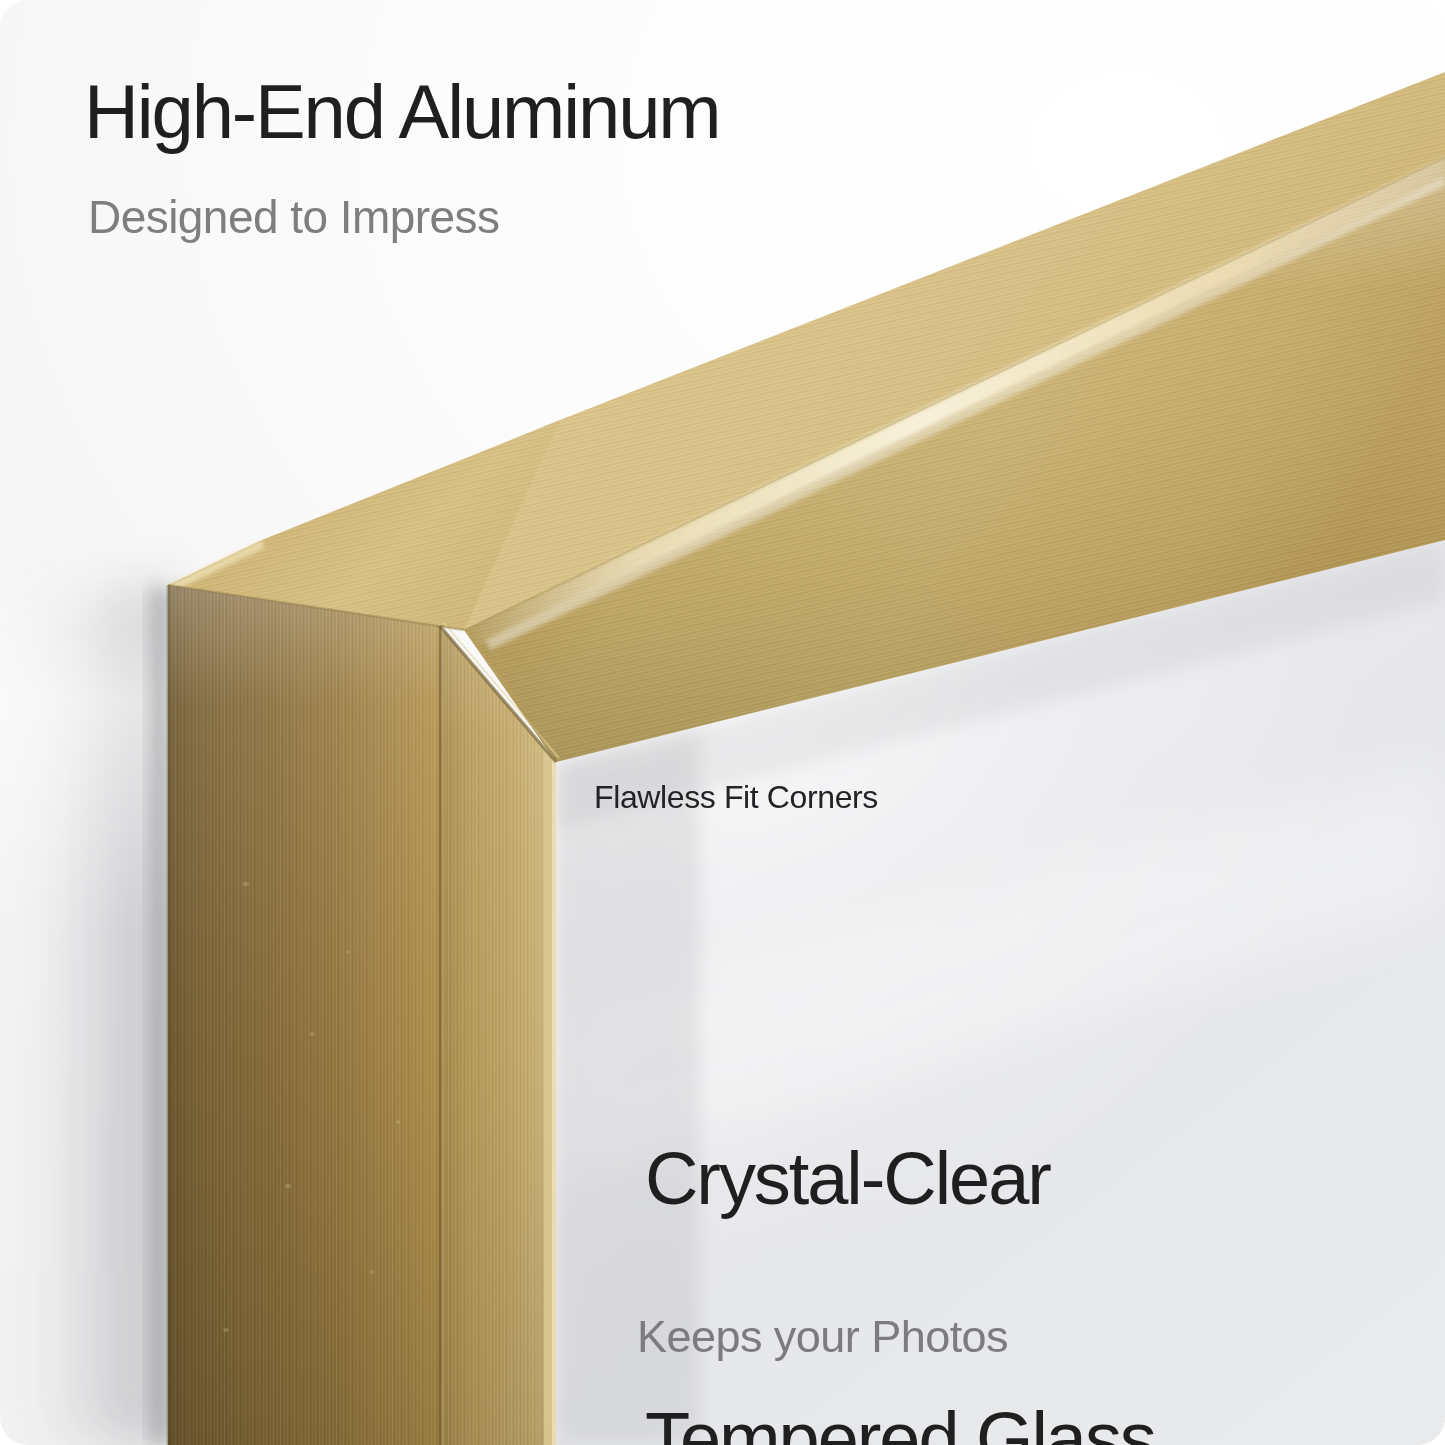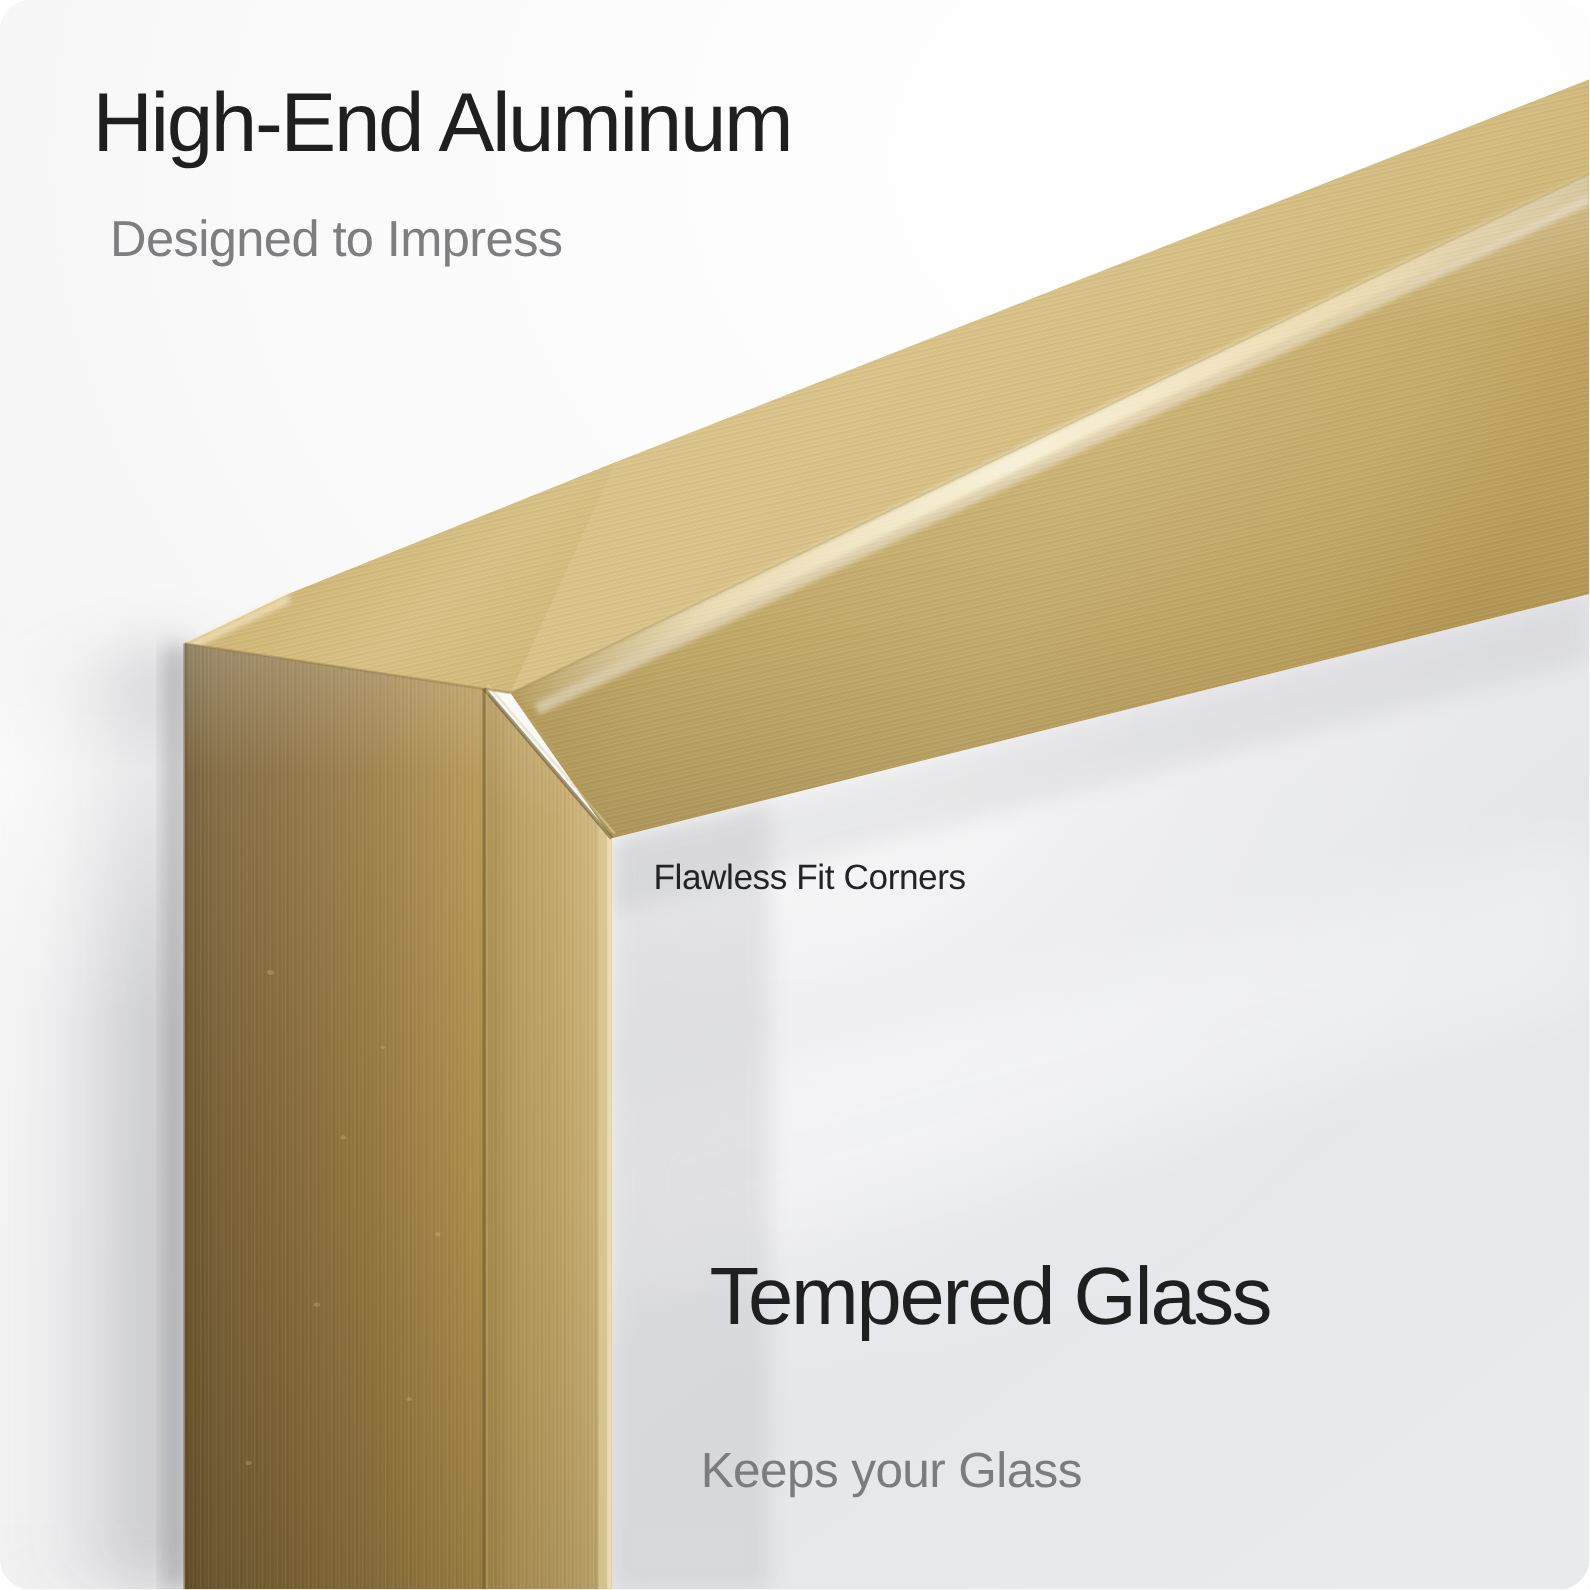--- a/index.html
+++ b/index.html
@@ -43,21 +43,21 @@
   #headline {
     left: 84px;
     top: 72px;
     font-size: 76px;
     font-weight: 400;
     color: #1f1f20;
     letter-spacing: -0.028em;
     line-height: 1.05;
   }
   #subhead {
-    left: 100px;
+    left: 88px;
     top: 192px;
     font-size: 46px;
     font-weight: 400;
     color: #7e7e80;
     letter-spacing: -0.012em;
     line-height: 1.1;
   }
   #corner-caption {
     left: 594px;
     top: 779px;
@@ -326,21 +326,22 @@
 
   </svg>
 
   <div class="txt" id="headline">High-End Aluminum</div>
 
   <div class="txt" id="subhead">Designed to Impress</div>
 
   <div class="txt" id="corner-caption">Flawless Fit Corners</div>
 
   <div class="txt" id="glass-title">
+    <div>Crystal-Clear</div>
     <div>Tempered Glass</div>
   </div>
 
   <div class="txt" id="glass-sub">
-    <div>Keeps your Glass</div>
+    <div>Keeps your Photos</div>
     
   </div>
 
 </div>
 
 </body></html>

